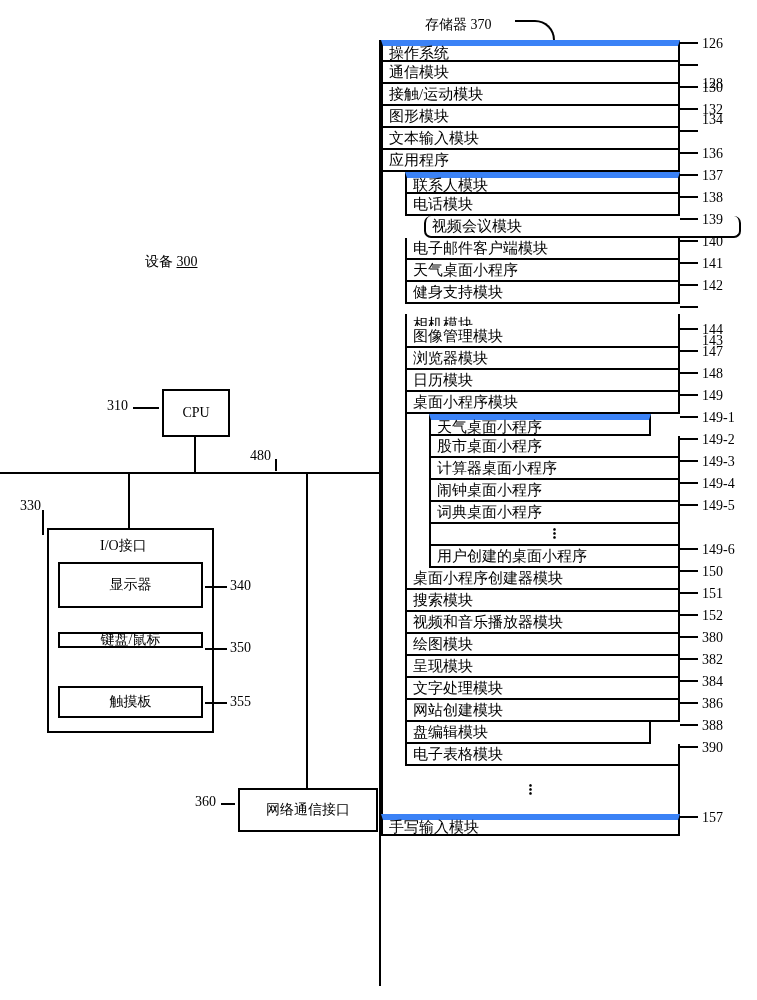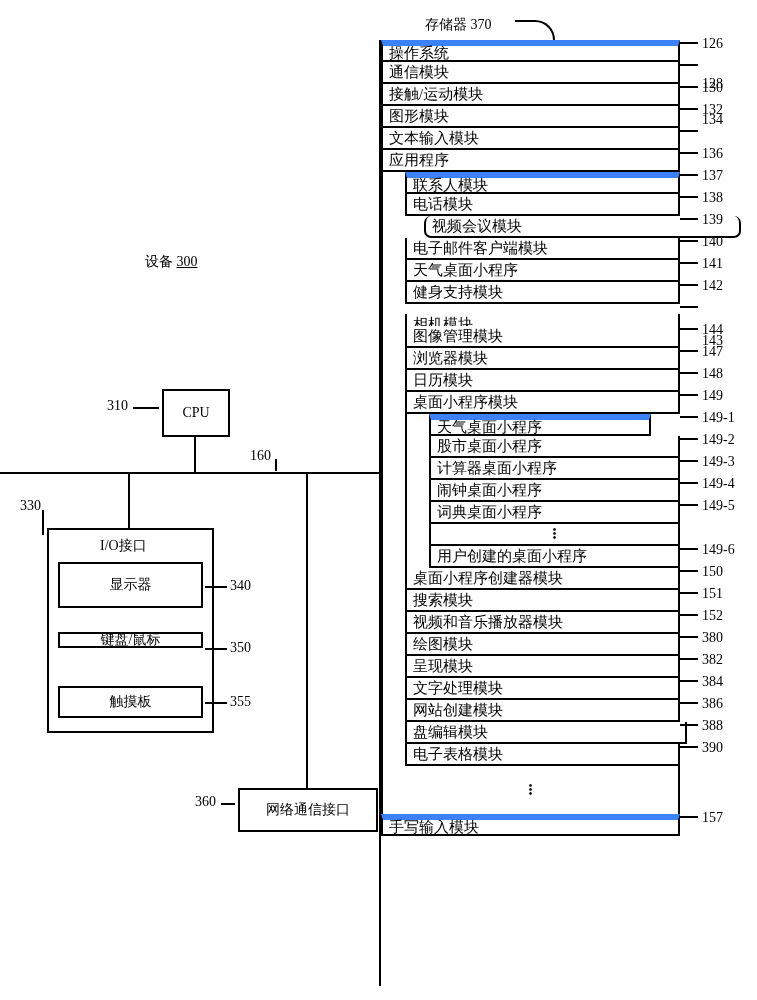--- a/index.html
+++ b/index.html
@@ -74,21 +74,21 @@
 <div class="box" style="left:162px;top:389px;width:68px;height:48px;">
   <span>CPU</span>
 </div>
 <div class="ref" style="left:107px;top:398px;">310</div>
 <div class="lead" style="left:133px;top:407px;width:26px;"></div>
 
 <div class="vline line" style="left:194px;top:437px;height:35px;"></div>
 
 <div class="hline line" style="left:0px;top:472px;width:380px;"></div>
 
-<div class="ref" style="left:250px;top:448px;">160</div>
+<div class="ref" style="left:250px;top:448px;">480</div>
 <div class="lead" style="left:275px;top:459px;width:2px;height:12px;background:#000;"></div>
 
 <div class="box" style="left:47px;top:528px;width:167px;height:205px;align-items:flex-start;flex-direction:column;justify-content:flex-start;padding:8px;">
 </div>
 <div class="label" style="left:100px;top:537px;">I/O接口</div>
 
 <div class="vline line" style="left:128px;top:472px;height:56px;"></div>
 
 <div class="ref" style="left:20px;top:498px;">330</div>
 <div class="vline line" style="left:42px;top:510px;height:25px;width:2px;"></div>
@@ -277,21 +277,21 @@
     <div class="mem-row" style="left: 405px; top: 678px; width: 275px;">
       <span>文字处理模块</span>
     </div>
     <div class="lead" style="left: 680px; top: 680px; width: 18px;"></div>
     <div class="ref" style="left: 702px; top: 674px;">384</div>
     <div class="mem-row" style="left: 405px; top: 700px; width: 275px;">
       <span>网站创建模块</span>
     </div>
     <div class="lead" style="left: 680px; top: 702px; width: 18px;"></div>
     <div class="ref" style="left: 702px; top: 696px;">386</div>
-    <div class="mem-row" style="left: 405px; top: 722px; width: 282px;">
+    <div class="mem-row" style="left: 405px; top: 722px; width: 246px;">
       <span>盘编辑模块</span>
     </div>
     <div class="lead" style="left: 680px; top: 724px; width: 18px;"></div>
     <div class="ref" style="left: 702px; top: 718px;">388</div>
     <div class="mem-row" style="left: 405px; top: 744px; width: 275px;">
       <span>电子表格模块</span>
     </div>
     <div class="lead" style="left: 680px; top: 746px; width: 18px;"></div>
     <div class="ref" style="left: 702px; top: 740px;">390</div>
     <div class="mem-row" style="left: 381px; top: 766px; width: 299px; height: 48px; border-left: 2px solid rgb(0, 0, 0); border-right: 2px solid rgb(0, 0, 0); border-bottom: none; justify-content: center;">

